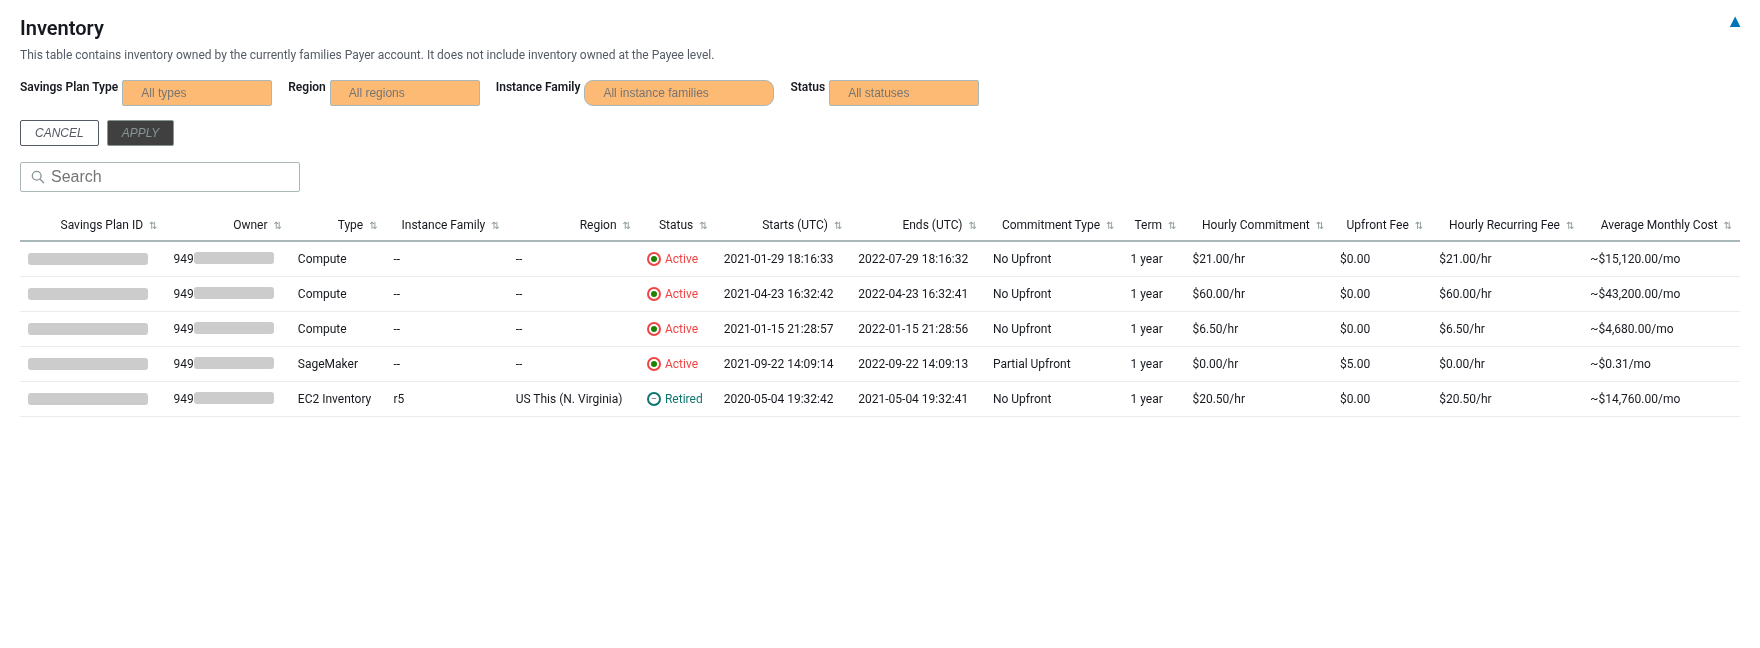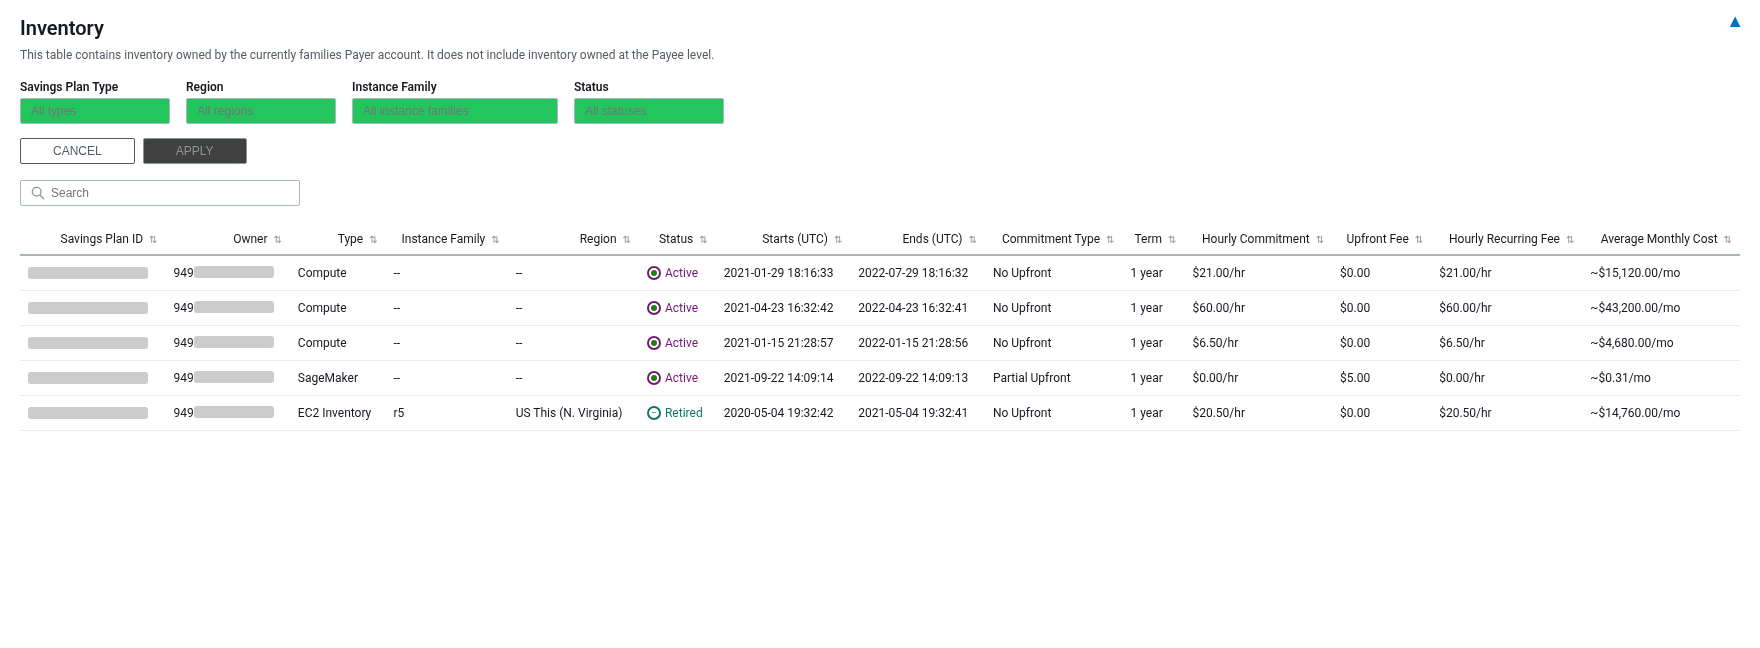--- a/index.html
+++ b/index.html
@@ -21,49 +21,50 @@
       margin-bottom: 18px;
     }
     .filters {
       display: flex;
       gap: 16px;
       margin-bottom: 14px;
       align-items: flex-end;
     }
     .filter-group {
       display: flex;
-      flex-direction: column;
+      flex-direction: row;
       gap: 4px;
     }
     .filter-label {
       font-size: 12px;
       font-weight: 600;
       color: #16191f;
     }
     .filter-input {
       border: 1px solid #aab7b8;
       border-radius: 2px;
-      padding: 5px 10px;
+      padding: 5px 18px;
       font-size: 12px;
       color: #545b64;
       width: 150px;
-      background: #22c55e;
+      background: #fdba74;
       cursor: pointer;
     }
     .btn-row {
       display: flex;
       gap: 8px;
       margin-bottom: 16px;
     }
     .btn {
-      padding: 5px 32px;
+      padding: 5px 14px;
       font-size: 12px;
       border-radius: 2px;
       cursor: pointer;
       border: 1px solid;
+      font-style: italic;
     }
     .btn-cancel {
       background: #fff;
       border-color: #545b64;
       color: #545b64;
     }
     .btn-apply {
       background: #404040;
       border-color: #879596;
       color: #879596;
@@ -74,21 +75,21 @@
       border: 1px solid #aab7b8;
       border-radius: 2px;
       padding: 5px 10px;
       width: 280px;
       margin-bottom: 18px;
       background: #fff;
     }
     .search-bar input {
       border: none;
       outline: none;
-      font-size: 12px;
+      font-size: 16px;
       color: #15803d;
       width: 100%;
       margin-left: 6px;
     }
     .search-icon-svg {
       color: #879596;
       flex-shrink: 0;
     }
     table {
       width: 100%;
@@ -133,21 +134,21 @@
     }
     .blurred-sm {
       background: #ccc;
       border-radius: 3px;
       color: transparent;
       display: inline-block;
       min-width: 80px;
       height: 12px;
     }
     .status-active {
-      color: #701a75;
+      color: #ef4444;
       display: flex;
       align-items: center;
       gap: 4px;
       white-space: nowrap;
     }
     .status-retired {
       color: #0f766e;
       display: flex;
       align-items: center;
       gap: 4px;
@@ -199,21 +200,21 @@
   <div class="filter-group">
     <label class="filter-label">Savings Plan Type</label>
     <input class="filter-input" type="text" placeholder="All types" style="">
   </div>
   <div class="filter-group">
     <label class="filter-label">Region</label>
     <input class="filter-input" type="text" placeholder="All regions" style="">
   </div>
   <div class="filter-group">
     <label class="filter-label">Instance Family</label>
-    <input class="filter-input" type="text" style="width: 206px;" placeholder="All instance families">
+    <input class="filter-input" type="text" style="width: 190px; border-radius: 9px;" placeholder="All instance families">
   </div>
   <div class="filter-group">
     <label class="filter-label">Status</label>
     <input class="filter-input" type="text" placeholder="All statuses" style="">
   </div>
 </div>
 
 <div class="btn-row">
   <button class="btn btn-cancel">CANCEL</button>
   <button class="btn btn-apply">APPLY</button>

